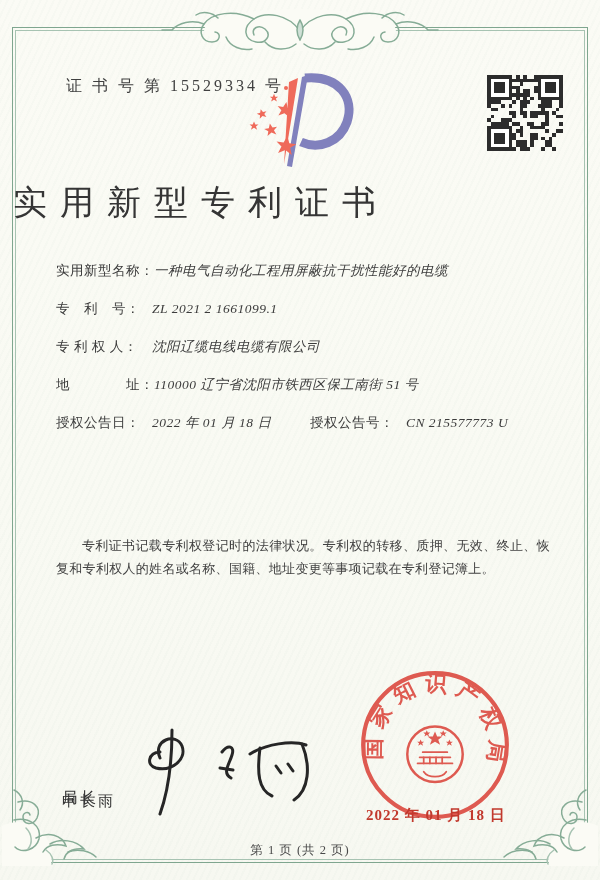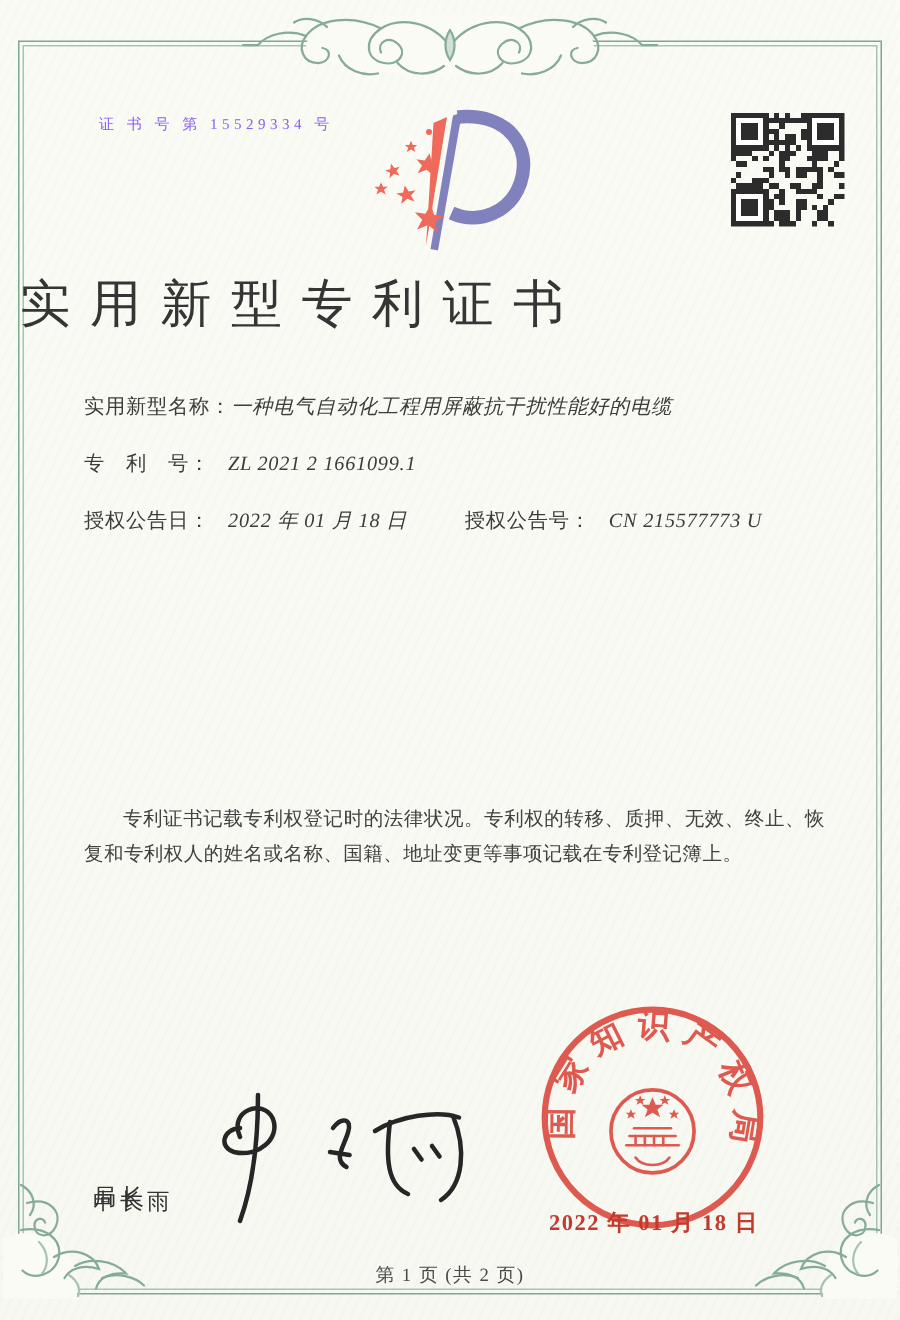--- a/index.html
+++ b/index.html
@@ -20,21 +20,21 @@
   }
   .frame::after{
     content:"";position:absolute;inset:2px;border:1px solid #a7c3b2;
   }
   .ornament{position:absolute;pointer-events:none;}
   .ornament.top-center{left:160px;top:4px;width:280px;height:54px;}
   .ornament.corner-bl{left:2px;top:756px;width:98px;height:110px;}
   .ornament.corner-br{right:2px;top:756px;width:98px;height:110px;transform:scaleX(-1);}
   
   .cert-no{
-    position:absolute;left:66px;top:76px;font-size:10px;letter-spacing:3px;color:#8b5cf6;
+    position:absolute;left:66px;top:76px;font-size:16px;letter-spacing:3px;color:#404040;
   }
   .logo{position:absolute;left:241px;top:68px;width:120px;height:112px;}
   .qr{position:absolute;left:487px;top:75px;width:76px;height:76px;}
   
   .title{
     position:absolute;left:0;right:0;top:180px;text-align:left;
     font-size:34px;letter-spacing:13px;color:#353535;text-indent:13px;
     font-weight:500;
   }
   
@@ -278,20 +278,26 @@
 <div class="title">实用新型专利证书</div>
 
 <div class="fields">
   <div class="field-row">
     <span class="field-label">实用新型名称：</span><span class="field-value">一种电气自动化工程用屏蔽抗干扰性能好的电缆</span>
   </div>
   <div class="field-row">
     <span class="field-label">专　利　号：</span><span class="field-value">ZL 2021 2 1661099.1</span>
   </div>
   <div class="field-row">
+    <span class="field-label">专 利 权 人：</span><span class="field-value">沈阳辽缆电线电缆有限公司</span>
+  </div>
+  <div class="field-row">
+    <span class="field-label">地　　　　址：</span><span class="field-value">110000 辽宁省沈阳市铁西区保工南街 51 号</span>
+  </div>
+  <div class="field-row">
     <span class="pair-left">
       <span class="field-label">授权公告日：</span><span class="field-value">2022 年 01 月 18 日</span>
     </span><span>
       <span class="field-label">授权公告号：</span><span class="field-value">CN 215577773 U</span>
     </span>
   </div>
 </div>
 
 <div class="paras">
   <p>专利证书记载专利权登记时的法律状况。专利权的转移、质押、无效、终止、恢复和专利权人的姓名或名称、国籍、地址变更等事项记载在专利登记簿上。</p>

